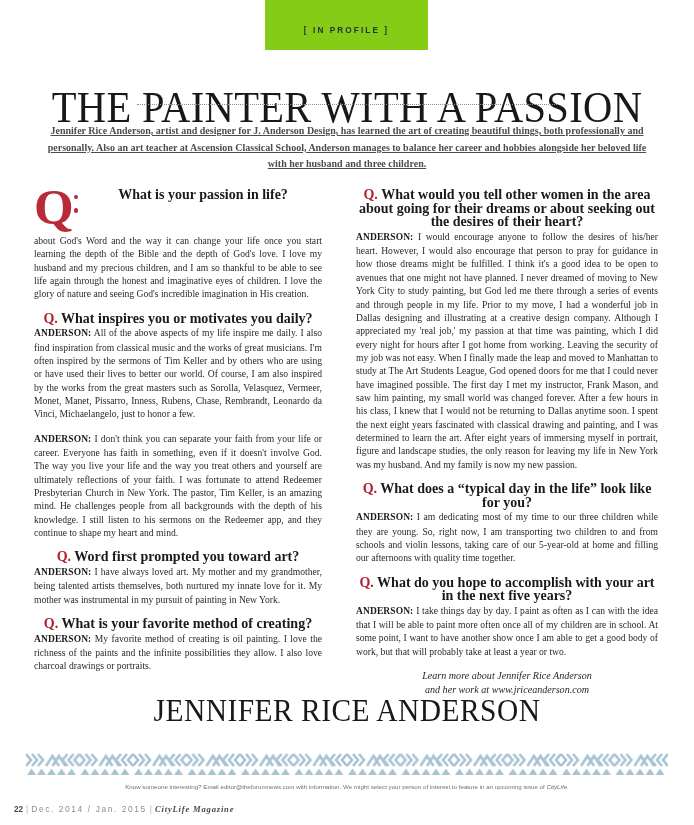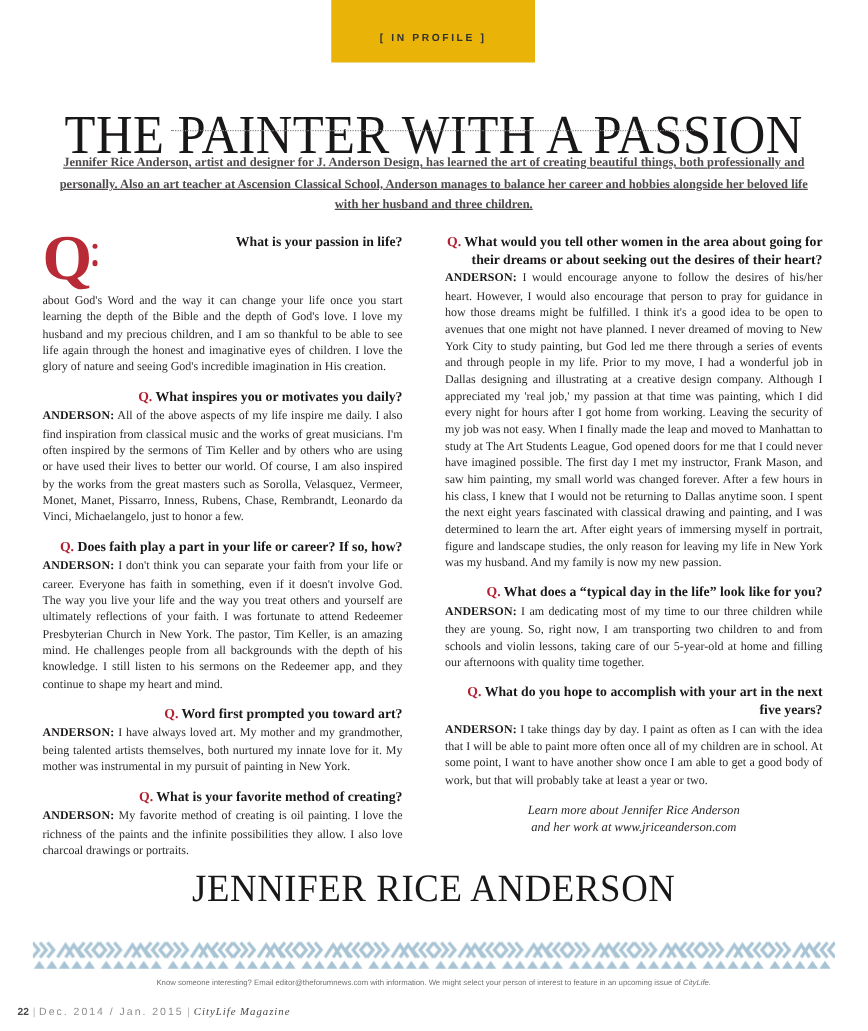--- a/index.html
+++ b/index.html
@@ -16,21 +16,21 @@
     overflow: hidden;
   }
 
   
   .kicker-box {
     position: absolute;
     left: 265px;
     top: 0;
     width: 163px;
     height: 50px;
-    background: #eab308;
+    background: #84cc16;
   }
   .kicker-label {
     position: absolute;
     left: 0;
     right: 0;
     top: 26px;
     text-align: center;
     font-family: "Liberation Sans", sans-serif;
     font-size: 8.2px;
     font-weight: 700;
@@ -93,25 +93,25 @@
     color: #2b2728;
   }
   .col-left  { left: 34px;  width: 288px; }
   .col-right { left: 356px; width: 302px; }
 
   .qa-block { margin-bottom: 11px; }
   .qa-block:last-child { margin-bottom: 0; }
 
   .question {
     font-weight: 700;
-    font-size: 11px;
+    font-size: 14px;
     line-height: 13.6px;
     color: #1c191a;
     margin: 0 0 1px 0;
-    text-align: right;
+    text-align: center;
   }
   .q-mark {
     color: #b02030;
     font-weight: 700;
   }
   .answer {
     margin: 0;
     text-align: justify;
   }
   .speaker {
@@ -214,21 +214,21 @@
   .folio .pagenum {
     font-weight: 700;
     color: #4a4a4d;
     font-size: 8.2px;
     letter-spacing: 0;
   }
   .folio .sep { color: #b5b5b8; letter-spacing: 0; padding: 0 3px; }
   .folio .mag {
     font-family: "Liberation Serif", serif;
     font-style: italic;
-    font-weight: 400;
+    font-weight: 700;
     color: #4a4a4d;
     font-size: 8.6px;
     letter-spacing: 0.8px;
     text-align: center;
   }
 </style>
 </head>
 <body>
 
 <div class="kicker-box">
@@ -256,21 +256,20 @@
       </div>
       <p class="answer dropcap-rest">about God's Word and the way it can change your life once you start learning the depth of the Bible and the depth of God's love. I love my husband and my precious children, and I am so thankful to be able to see life again through the honest and imaginative eyes of children. I love the glory of nature and seeing God's incredible imagination in His creation.</p>
     </div>
 
     <div class="qa-block">
       <p class="question"><span class="q-mark">Q.</span> <span>What inspires you or motivates you daily?</span></p>
       <p class="answer"><span class="speaker">ANDERSON:</span> <span>All of the above aspects of my life inspire me daily. I also find inspiration from classical music and the works of great musicians. I'm often inspired by the sermons of Tim Keller and by others who are using or have used their lives to better our world. Of course, I am also inspired by the works from the great masters such as Sorolla, Velasquez, Vermeer, Monet, Manet, Pissarro, Inness, Rubens, Chase, Rembrandt, Leonardo da Vinci, Michaelangelo, just to honor a few.</span></p>
     </div>
 
     <div class="qa-block">
-      <p class="question"><span class="q-mark">Q.</span> <span>Does faith play a part in your life or career? If so, how?</span></p>
       <p class="answer"><span class="speaker">ANDERSON:</span> <span>I don't think you can separate your faith from your life or career. Everyone has faith in something, even if it doesn't involve God. The way you live your life and the way you treat others and yourself are ultimately reflections of your faith. I was fortunate to attend Redeemer Presbyterian Church in New York. The pastor, Tim Keller, is an amazing mind. He challenges people from all backgrounds with the depth of his knowledge. I still listen to his sermons on the Redeemer app, and they continue to shape my heart and mind.</span></p>
     </div>
 
     <div class="qa-block">
       <p class="question"><span class="q-mark">Q.</span> <span>Word first prompted you toward art?</span></p>
       <p class="answer"><span class="speaker">ANDERSON:</span> <span>I have always loved art. My mother and my grandmother, being talented artists themselves, both nurtured my innate love for it. My mother was instrumental in my pursuit of painting in New York.</span></p>
     </div>
 
     <div class="qa-block">
       <p class="question"><span class="q-mark">Q.</span> <span>What is your favorite method of creating?</span></p>

